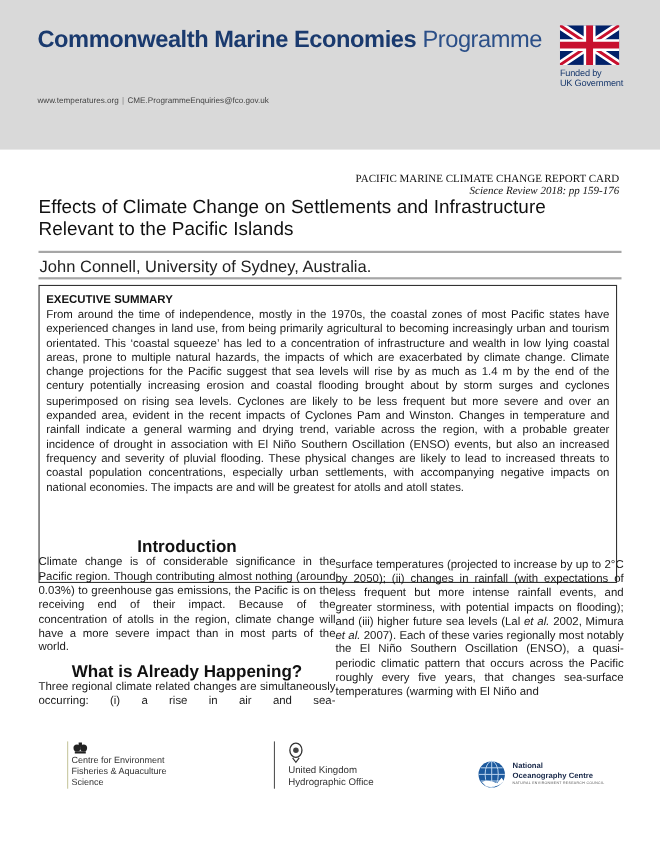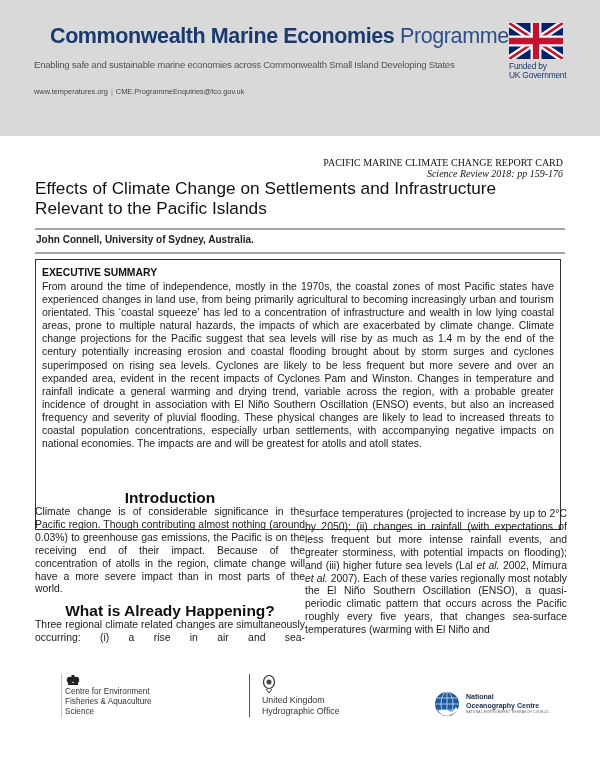--- a/index.html
+++ b/index.html
@@ -1,37 +1,37 @@
 <!DOCTYPE html>
 <html><head>
 <meta charset="utf-8">
 <style>
   * { margin: 0; padding: 0; box-sizing: border-box; }
   html, body { width: 600px; height: 776px; background: #ffffff; overflow: hidden; }
   body { position: relative; font-family: "Liberation Sans", sans-serif; color: #111; }
 
   
   .header { position: absolute; left: 0; top: 0; width: 600px; height: 136px; background: #d9d9d9; }
-  .brand { position: absolute; left: 50px; top: 24px; font-size: 21.5px; color: #1a3a6e; letter-spacing: -0.4px; white-space: nowrap; }
+  .brand { position: absolute; left: 34px; top: 24px; font-size: 21.5px; color: #1a3a6e; letter-spacing: -0.4px; white-space: nowrap; }
   .brand b { font-weight: bold; }
   .brand .light { font-weight: normal; color: #2b4f88; }
   .tagline { position: absolute; left: 34px; top: 59px; font-size: 9.6px; color: #555; letter-spacing: -0.25px; white-space: nowrap; }
   .contacts { position: absolute; left: 34px; top: 87px; font-size: 7.4px; color: #444; white-space: nowrap; }
   .contacts .sep { color: #888; margin: 0 3px; }
   .flag { position: absolute; left: 509px; top: 23px; width: 54px; height: 36px; }
   .funded { position: absolute; left: 509px; top: 62px; font-size: 8.4px; line-height: 9px; color: #1a3a6e; letter-spacing: -0.2px; }
 
   
   .report-card { position: absolute; right: 37px; top: 157px; font-family: "Liberation Serif", serif; font-size: 10px; text-align: right; line-height: 11px; }
   .report-card .series { font-style: italic; }
   .title { position: absolute; left: 35px; top: 178px; width: 530px; font-size: 17.2px; font-weight: normal; line-height: 20px; letter-spacing: 0.05px; }
   .rule { position: absolute; left: 35px; width: 530px; height: 2px; background: #a6a6a6; }
   .rule.r1 { top: 228px; }
   .rule.r2 { top: 252px; }
-  .author { position: absolute; left: 36px; top: 234px; font-size: 10px; color: #222; font-weight: bold; }
+  .author { position: absolute; left: 36px; top: 234px; font-size: 15px; color: #222; }
 
   
   .exec { position: absolute; left: 35px; top: 259px; width: 526px; height: 271px; border: 1.2px solid #333; padding: 6px 6px 0 6px; }
   .exec h3 { font-size: 10.4px; font-weight: bold; line-height: 13px; margin-bottom: 1px; }
   .exec p { font-size: 10.4px; line-height: 13.1px; text-align: justify; color: #1a1a1a; }
 
   
   .col { position: absolute; top: 489px; width: 270px; }
   .col.left { left: 35px; }
   .col.right { left: 305px; top: 508px; width: 262px; }
@@ -53,21 +53,20 @@
   .noc .t2 { font-size: 3.2px; color: #555; letter-spacing: 0.3px; line-height: 5px; }
 </style>
 </head>
 <body>
 
 <div class="header">
   <div class="brand">
     <b>Commonwealth Marine Economies</b>
     <span class="light">Programme</span>
   </div>
-  <div class="tagline">Enabling safe and sustainable marine economies across Commonwealth Small Island Developing States</div>
   <div class="contacts">
     <span>www.temperatures.org</span><span class="sep">|</span><span>CME.ProgrammeEnquiries@fco.gov.uk</span>
   </div>
   <svg class="flag" viewBox="0 0 60 40" preserveAspectRatio="none">
     <rect width="60" height="40" fill="#012169"></rect>
     <path d="M0,0 L60,40 M60,0 L0,40" stroke="#ffffff" stroke-width="8"></path>
     <path d="M0,0 L60,40 M60,0 L0,40" stroke="#c8102e" stroke-width="3"></path>
     <path d="M30,0 V40 M0,20 H60" stroke="#ffffff" stroke-width="12"></path>
     <path d="M30,0 V40 M0,20 H60" stroke="#c8102e" stroke-width="7"></path>
   </svg>

